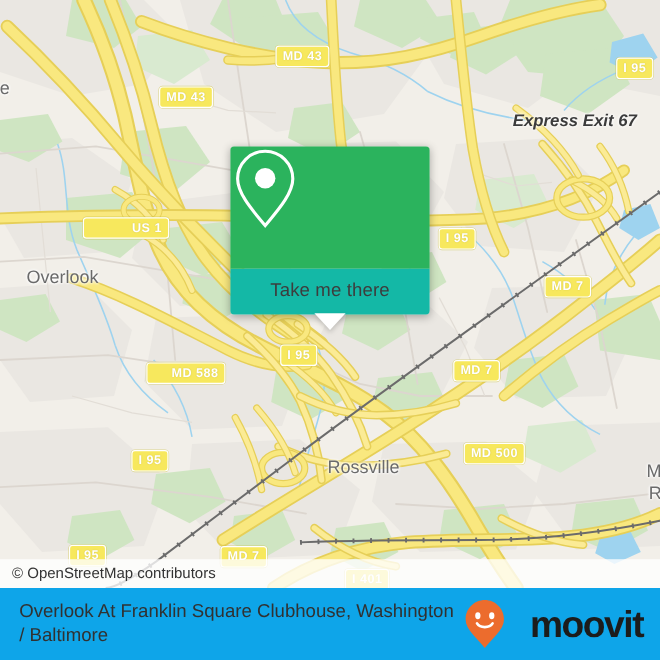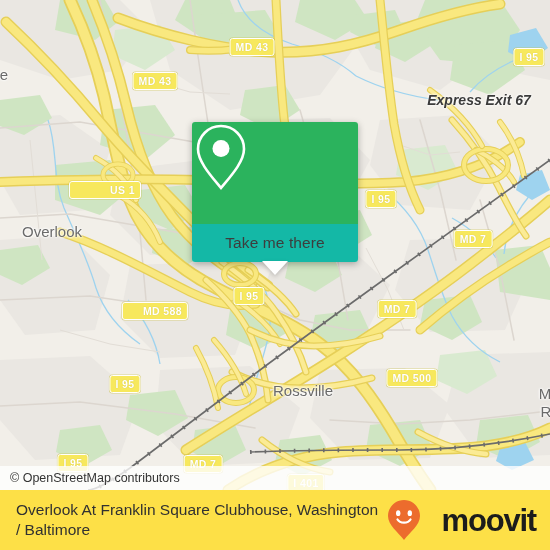--- a/index.html
+++ b/index.html
@@ -94,21 +94,21 @@
     background:rgba(255,255,255,.78);
     display:flex; align-items:center;text-align:right;
   }
   #attrib span {
     color:#333; font-size:12.5px; padding-left:10px; white-space:nowrap;
   }
 
   
   #footer {
     position:absolute; left:0; top:490px; width:550px; height:60px;
-    background:#fde047;
+    background:#0ea5e9;
     display:flex; align-items:center; justify-content:space-between;
     padding:0 14px 0 16px;
   }
   #footer-title {
     color:#313131; font-size:15.5px; line-height:20px;
     max-width:400px;
   }
   #brand { display:flex; align-items:center; gap:21px; }
   #brand-word { color:#1c1c1c; font-size:31px; font-weight:bold; letter-spacing:-1.2px; line-height:31px; }
 </style>

